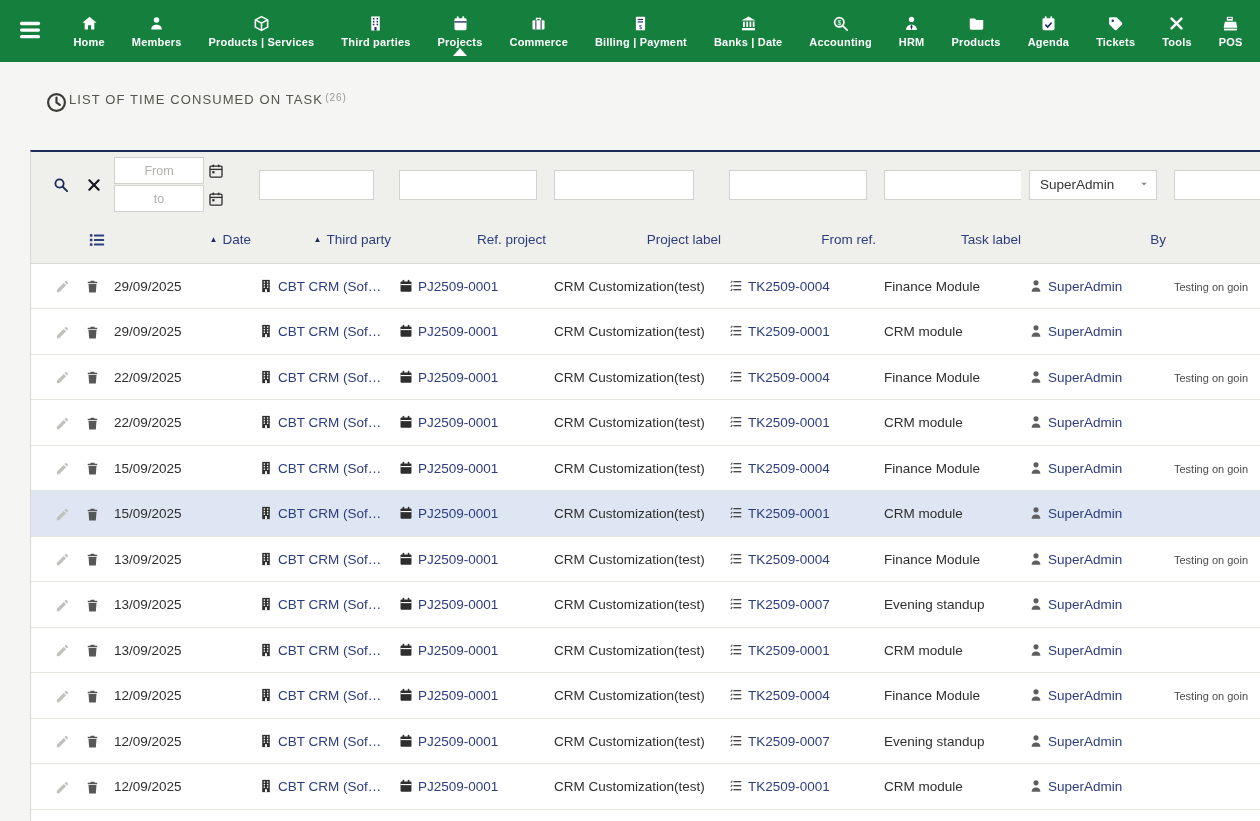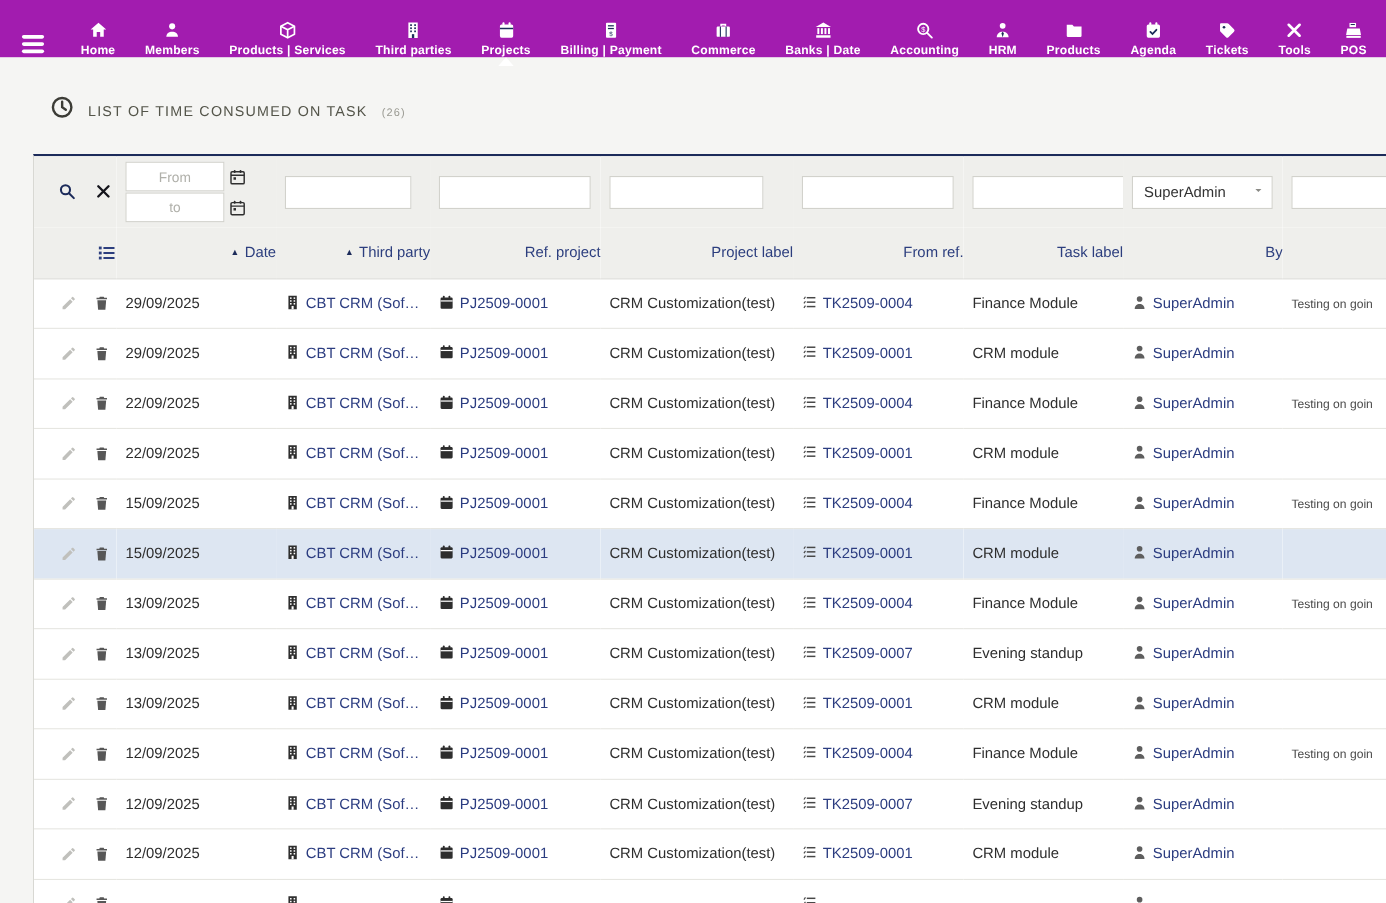--- a/index.html
+++ b/index.html
@@ -5,21 +5,21 @@
   * { box-sizing: border-box; }
   html,body { margin:0; padding:0; }
   body {
     width:1260px; height:821px; overflow:hidden;
     background:#f5f5f3;
     font-family:"Liberation Sans", sans-serif;
   }
 
   
   .navbar {
-    height:52px; background:#a21caf; display:flex; align-items:flex-end;
+    height:62px; background:#15803d; display:flex; align-items:center;
     position:relative;
   }
   .hamburger {
     width:60px; display:flex; align-items:center; justify-content:center;
     cursor:pointer; flex:0 0 auto;
   }
   .hamburger svg { width:26px; height:22px; }
   .nav-items { flex:1; display:flex; align-items:stretch; padding-right:4px; }
   .nav-item {
     flex:1 1 auto; display:flex; flex-direction:column; align-items:center;
@@ -28,21 +28,21 @@
   }
   .nav-item svg { width:17px; height:17px; display:block; }
   .nav-item .nav-label { font-size:11px; font-weight:bold; letter-spacing:.2px; }
   .nav-item.active::after {
     content:""; position:absolute; bottom:-8px; left:50%; margin-left:-7px;
     border-left:7px solid transparent; border-right:7px solid transparent;
     border-bottom:8px solid #ffffff; z-index:5;
   }
 
   
-  .title-row { display:flex; align-items:flex-end; gap:13px; margin:30px 0 0 46px; height:26px; }
+  .title-row { display:flex; align-items:flex-start; gap:2px; margin:30px 0 0 46px; height:26px; }
   .title-row .icon svg { width:21px; height:21px; display:block; }
   .page-title { font-size:13px; letter-spacing:1.1px; color:#54554a; }
   .record-count { font-size:10px; letter-spacing:1px; color:#9b9b93; }
 
   
   .table-wrap {
     margin:32px 0 0 30px; width:1330px;
     border-top:2px solid #1c2b5a; border-left:1px solid #d8d8d3;
     background:#fff;
   }
@@ -170,40 +170,40 @@
             <rect fill="#fff" x="6.8" y="1.8" width="2.6" height="4.6" rx="1.1"></rect>
             <rect fill="#fff" x="14.6" y="1.8" width="2.6" height="4.6" rx="1.1"></rect>
             <rect fill="#1c2b5a" x="3.5" y="8.8" width="17" height="1.9"></rect>
           </svg>
         </span>
         <span class="nav-label">Projects</span>
       </div>
       <div class="nav-item">
         <span>
           <svg viewBox="0 0 24 24" xmlns="http://www.w3.org/2000/svg">
+            <path fill="none" stroke="#fff" stroke-width="2" d="M9.2 7V4.8h5.6V7"></path>
+            <rect fill="#fff" x="3.5" y="7.3" width="17" height="13.2" rx="1.6"></rect>
+            <rect fill="#1c2b5a" x="7.6" y="7.3" width="1.4" height="13.2"></rect>
+            <rect fill="#1c2b5a" x="15" y="7.3" width="1.4" height="13.2"></rect>
+          </svg>
+        </span>
+        <span class="nav-label">Commerce</span>
+      </div>
+      <div class="nav-item">
+        <span>
+          <svg viewBox="0 0 24 24" xmlns="http://www.w3.org/2000/svg">
             <rect fill="#fff" x="5.5" y="2.3" width="13" height="19.4" rx="1.2"></rect>
             <g fill="#1c2b5a">
               <rect x="8" y="5.5" width="7.6" height="1.6"></rect>
               <rect x="8" y="9" width="7.6" height="1.6"></rect>
               <text x="12" y="19.4" font-size="8" text-anchor="middle" font-family="sans-serif">$</text>
             </g>
           </svg>
         </span>
         <span class="nav-label">Billing | Payment</span>
-      </div>
-      <div class="nav-item">
-        <span>
-          <svg viewBox="0 0 24 24" xmlns="http://www.w3.org/2000/svg">
-            <path fill="none" stroke="#fff" stroke-width="2" d="M9.2 7V4.8h5.6V7"></path>
-            <rect fill="#fff" x="3.5" y="7.3" width="17" height="13.2" rx="1.6"></rect>
-            <rect fill="#1c2b5a" x="7.6" y="7.3" width="1.4" height="13.2"></rect>
-            <rect fill="#1c2b5a" x="15" y="7.3" width="1.4" height="13.2"></rect>
-          </svg>
-        </span>
-        <span class="nav-label">Commerce</span>
       </div>
       <div class="nav-item">
         <span>
           <svg viewBox="0 0 24 24" xmlns="http://www.w3.org/2000/svg">
             <g fill="#fff">
               <path d="M12 2.2L21.8 7.8H2.2z"></path>
               <rect x="4.3" y="9.3" width="2.5" height="7.6"></rect>
               <rect x="8.9" y="9.3" width="2.5" height="7.6"></rect>
               <rect x="13.4" y="9.3" width="2.5" height="7.6"></rect>
               <rect x="18" y="9.3" width="2.5" height="7.6"></rect>

